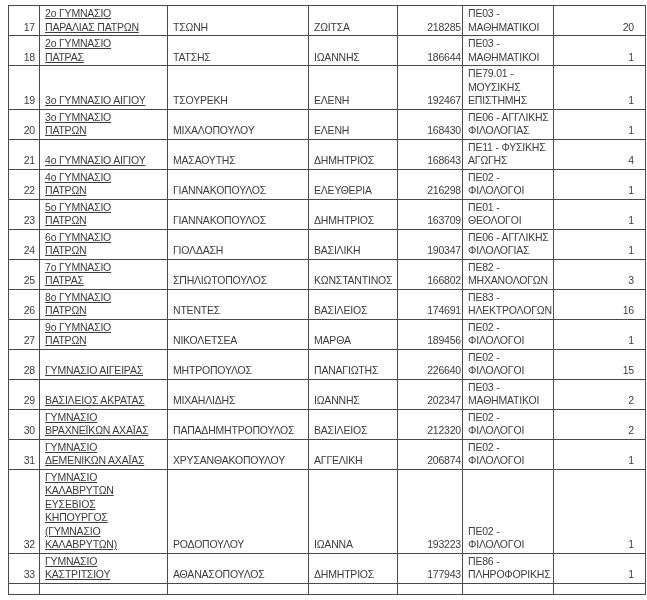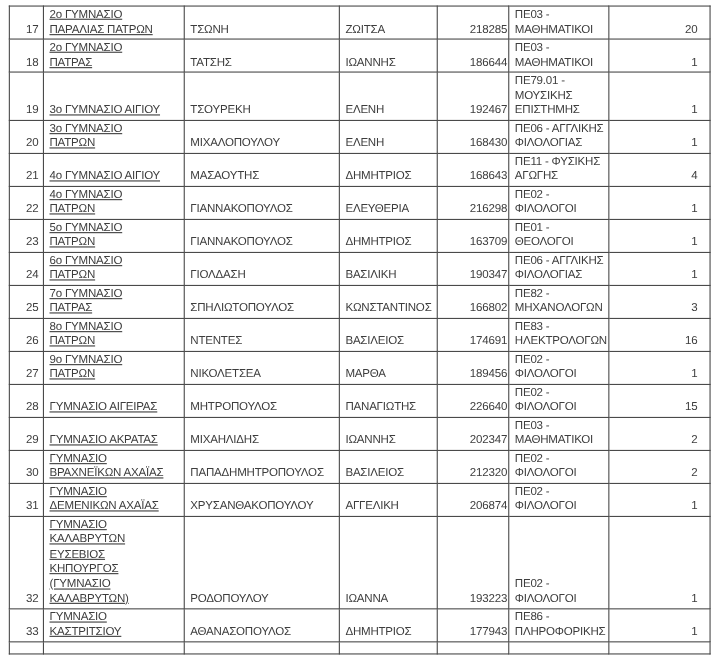--- a/index.html
+++ b/index.html
@@ -178,21 +178,21 @@
         <td class="c-school">ΓΥΜΝΑΣΙΟ ΑΙΓΕΙΡΑΣ</td>
         <td class="c-last">ΜΗΤΡΟΠΟΥΛΟΣ</td>
         <td class="c-first">ΠΑΝΑΓΙΩΤΗΣ</td>
         <td class="c-id">226640</td>
         <td class="c-spec">ΠΕ02 -
 ΦΙΛΟΛΟΓΟΙ</td>
         <td class="c-count">15</td>
       </tr>
       <tr>
         <td class="c-num">29</td>
-        <td class="c-school">ΓΥΜΝΑΣΙΟ ΑΚΡΑΤΑΣ</td>
+        <td class="c-school">ΒΑΣΙΛΕΙΟΣ ΑΚΡΑΤΑΣ</td>
         <td class="c-last">ΜΙΧΑΗΛΙΔΗΣ</td>
         <td class="c-first">ΙΩΑΝΝΗΣ</td>
         <td class="c-id">202347</td>
         <td class="c-spec">ΠΕ03 -
 ΜΑΘΗΜΑΤΙΚΟΙ</td>
         <td class="c-count">2</td>
       </tr>
       <tr>
         <td class="c-num">30</td>
         <td class="c-school">ΓΥΜΝΑΣΙΟ

